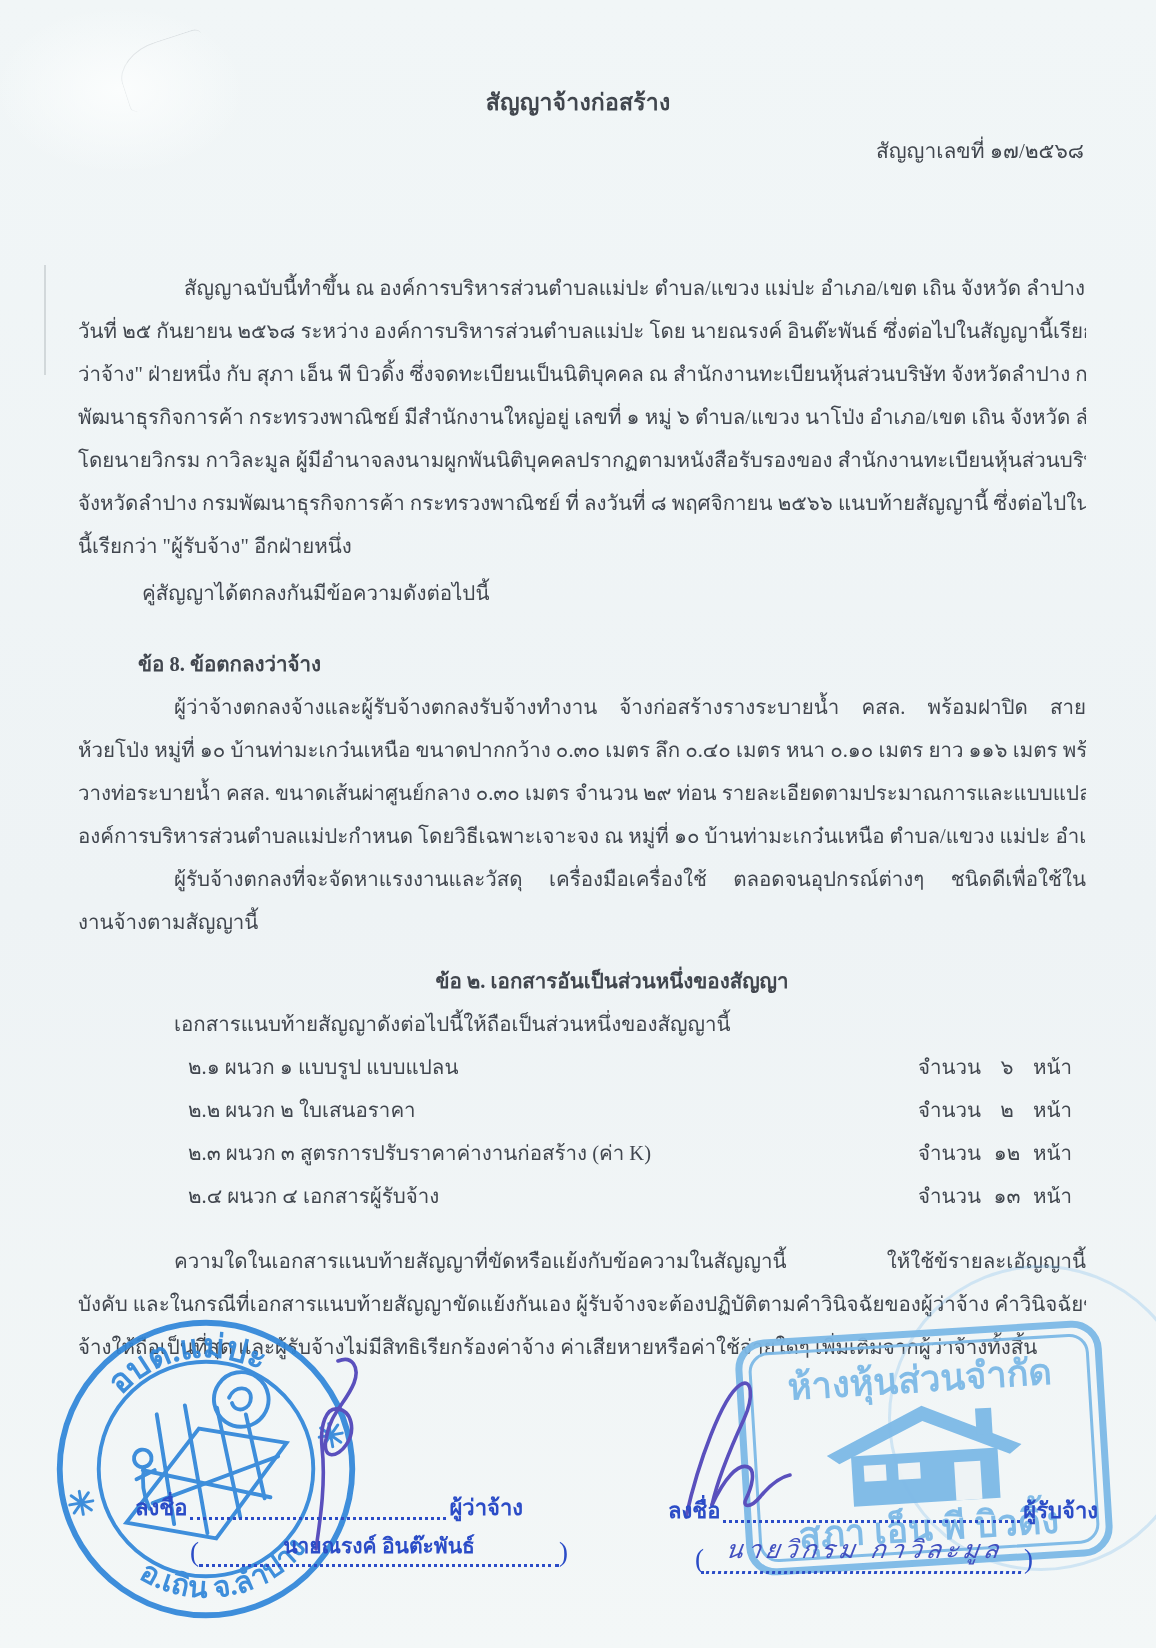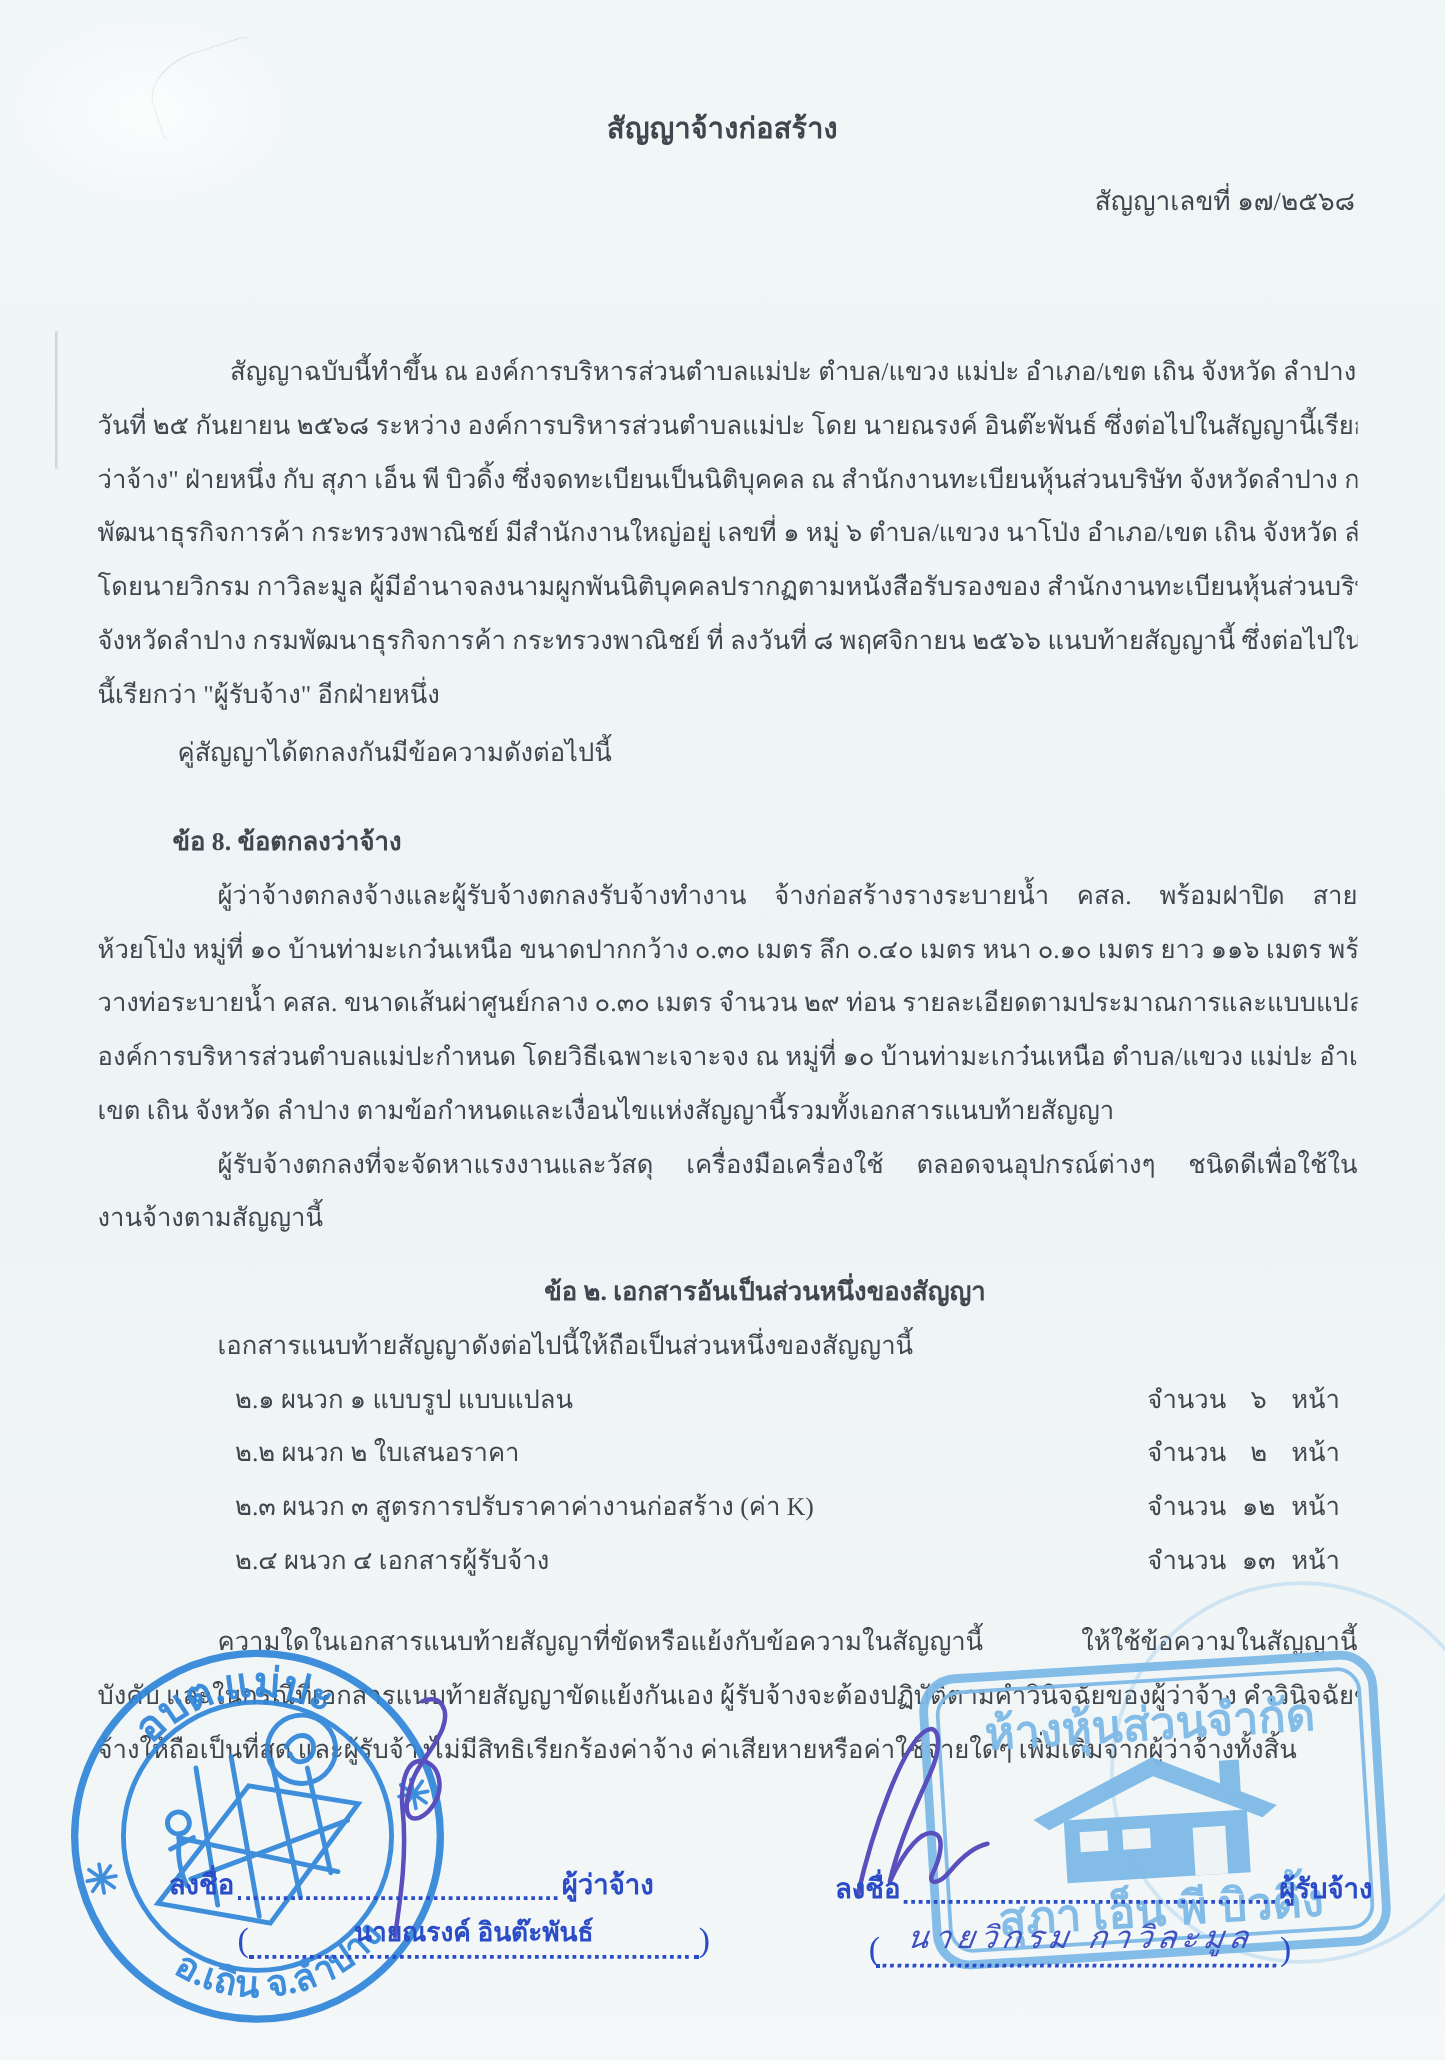--- a/index.html
+++ b/index.html
@@ -14,21 +14,21 @@
       linear-gradient(180deg,#f1f6f7 0%, #eef3f5 55%, #f3f7f7 100%);
     overflow:hidden;
     font-family:"Liberation Serif","DejaVu Serif",serif;
     color:var(--text,#41464e);
   }
   .crease{position:absolute;left:44px;top:265px;width:2px;height:110px;background:rgba(120,130,135,.25);}
   .corner-mark{position:absolute;left:120px;top:40px;width:90px;height:60px;
     border-top:1px solid rgba(120,130,140,.18);border-left:1px solid rgba(120,130,140,.12);
     transform:rotate(-18deg);border-radius:50% 10% 40% 10%;}
   .doc-title{margin-top:84px;text-align:center;font-size:23px;font-weight:700;letter-spacing:.2px;}
-  .contract-no{margin-top:24px;padding-right:72px;text-align:right;font-size:21px;}
+  .contract-no{margin-top:14px;padding-right:72px;text-align:right;font-size:21px;}
   .body-text{font-size:20.5px;line-height:43px;}
   .line{margin:0 70px 0 78px;white-space:nowrap;overflow:hidden;height:43px;}
   .just{text-align:justify;text-align-last:justify;}
   .ind-1{padding-left:106px;}
   .ind-2{padding-left:96px;}
   .ind-3{padding-left:64px;}
   .heading{margin:0 70px 0 78px;padding-left:60px;font-weight:700;height:43px;white-space:nowrap;}
   .preamble{margin-top:100px;}
   .agree-line{margin-top:4px;}
   .h1{margin-top:28px;}
@@ -101,21 +101,20 @@
     <div class="line ind-3 agree-line">คู่สัญญาได้ตกลงกันมีข้อความดังต่อไปนี้</div>
   </div>
 
   <div class="body-text">
     <div class="heading h1">ข้อ 8. ข้อตกลงว่าจ้าง</div>
     <div>
       <div class="line just ind-2">ผู้ว่าจ้างตกลงจ้างและผู้รับจ้างตกลงรับจ้างทำงาน จ้างก่อสร้างรางระบายน้ำ คสล. พร้อมฝาปิด สาย</div>
       <div class="line just">ห้วยโป่ง หมู่ที่ ๑๐ บ้านท่ามะเกว๋นเหนือ ขนาดปากกว้าง ๐.๓๐ เมตร ลึก ๐.๔๐ เมตร หนา ๐.๑๐ เมตร ยาว ๑๑๖ เมตร พร้อม</div>
       <div class="line just">วางท่อระบายน้ำ คสล. ขนาดเส้นผ่าศูนย์กลาง ๐.๓๐ เมตร จำนวน ๒๙ ท่อน รายละเอียดตามประมาณการและแบบแปลนที่</div>
       <div class="line just">องค์การบริหารส่วนตำบลแม่ปะกำหนด โดยวิธีเฉพาะเจาะจง ณ หมู่ที่ ๑๐ บ้านท่ามะเกว๋นเหนือ ตำบล/แขวง แม่ปะ อำเภอ/</div>
-      <div class="line">เขต เถิน จังหวัด ลำปาง ตามข้อกำหนดและเงื่อนไขแห่งสัญญานี้รวมทั้งเอกสารแนบท้ายสัญญา</div>
     </div>
     <div>
       <div class="line just ind-2">ผู้รับจ้างตกลงที่จะจัดหาแรงงานและวัสดุ เครื่องมือเครื่องใช้ ตลอดจนอุปกรณ์ต่างๆ ชนิดดีเพื่อใช้ใน</div>
       <div class="line">งานจ้างตามสัญญานี้</div>
     </div>
 
     <div class="heading h2">ข้อ ๒. เอกสารอันเป็นส่วนหนึ่งของสัญญา</div>
     <div class="line ind-2">เอกสารแนบท้ายสัญญาดังต่อไปนี้ให้ถือเป็นส่วนหนึ่งของสัญญานี้</div>
 
     <div class="doc-list">
@@ -143,21 +142,21 @@
       <div class="doc-row">
         <span class="doc-label">๒.๔  ผนวก ๔ เอกสารผู้รับจ้าง</span>
         <span class="doc-spacer"></span>
         <span class="doc-count-label">จำนวน</span>
         <span class="doc-count-num">๑๓</span>
         <span class="doc-count-unit">หน้า</span>
       </div>
     </div>
 
     <div class="closing">
-      <div class="line just ind-2">ความใดในเอกสารแนบท้ายสัญญาที่ขัดหรือแย้งกับข้อความในสัญญานี้ ให้ใช้ข้อความในสัญญานี้</div>
+      <div class="line just ind-2">ความใดในเอกสารแนบท้ายสัญญาที่ขัดหรือแย้งกับข้อความในสัญญานี้ ให้ใช้ข้รายละเอัญญานี้</div>
       <div class="line just">บังคับ และในกรณีที่เอกสารแนบท้ายสัญญาขัดแย้งกันเอง ผู้รับจ้างจะต้องปฏิบัติตามคำวินิจฉัยของผู้ว่าจ้าง คำวินิจฉัยของผู้ว่า</div>
       <div class="line">จ้างให้ถือเป็นที่สุด และผู้รับจ้างไม่มีสิทธิเรียกร้องค่าจ้าง ค่าเสียหายหรือค่าใช้จ่ายใดๆ เพิ่มเติมจากผู้ว่าจ้างทั้งสิ้น</div>
     </div>
   </div>
 
   <div class="footer">
     <div class="faint-circle"></div>
 
     <svg class="round-stamp" viewBox="0 0 320 320" aria-hidden="true">
       <defs>

